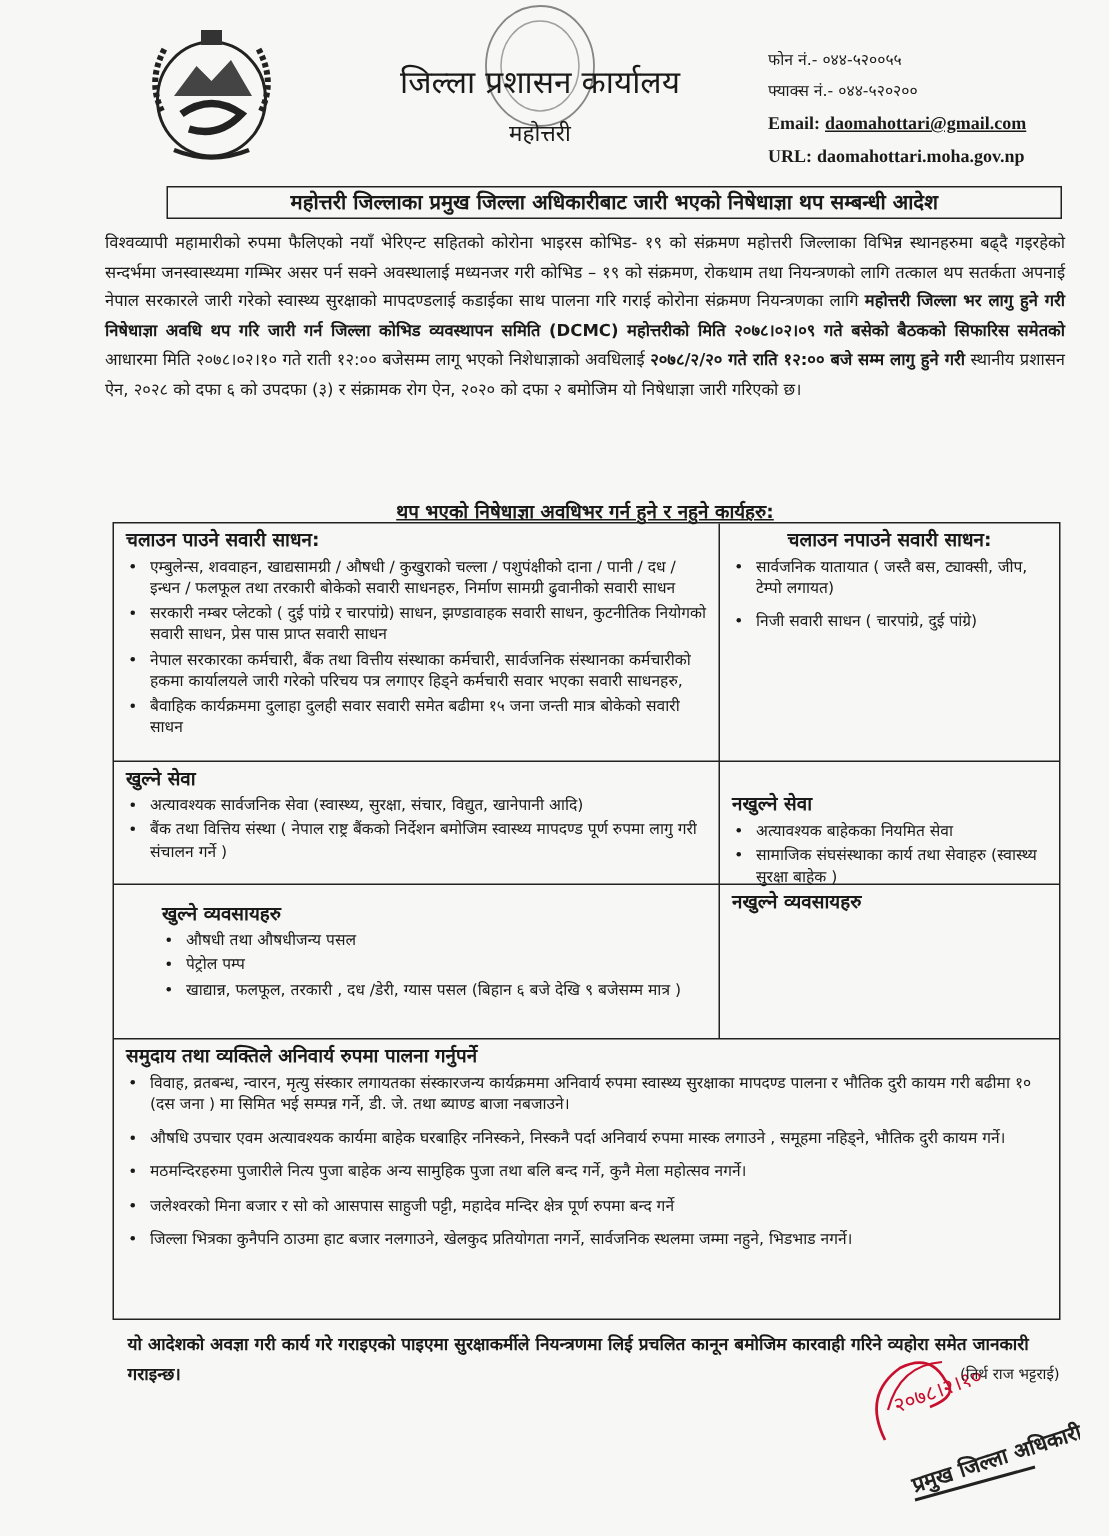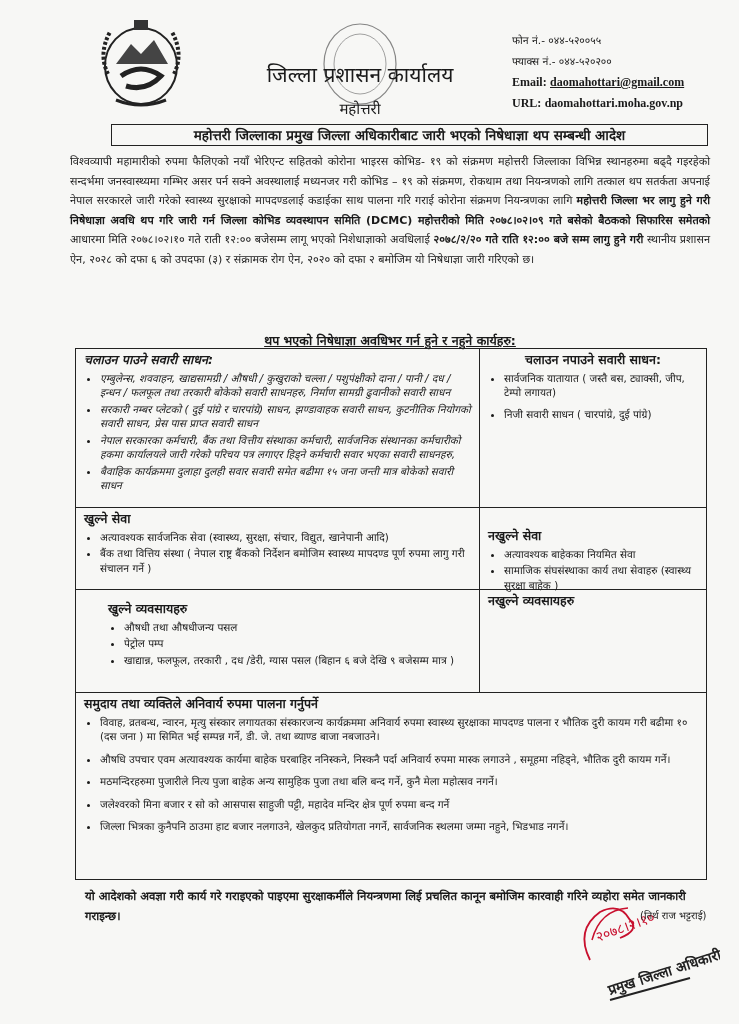--- a/index.html
+++ b/index.html
@@ -5,21 +5,21 @@
   html, body { margin: 0; padding: 0; }
   body {
     width: 739px; height: 1024px; overflow: hidden;
     background: #f7f7f5;
     font-family: "DejaVu Sans", "Liberation Sans", sans-serif;
     color: #1a1a1a;
     position: relative;
   }
   .header { position: absolute; top: 0; left: 0; width: 739px; height: 118px; }
   .emblem { position: absolute; left: 86px; top: 14px; width: 110px; height: 100px; }
-  .office-block { position: absolute; left: 230px; top: 20px; width: 260px; height: 100px; text-align: center; }
+  .office-block { position: absolute; left: 230px; top: 0; width: 260px; height: 100px; text-align: center; }
   .office-stamp { position: absolute; left: 90px; top: 0px; width: 80px; height: 86px; }
   .office-title { position: absolute; left: 0; top: 40px; width: 260px; font-size: 21px; font-weight: normal; }
   .office-district { position: absolute; left: 0; top: 78px; width: 260px; font-size: 15px; }
   .contact { position: absolute; left: 512px; top: 30px; font-size: 10.5px; line-height: 21px; }
   .contact .lbl-en { font-family: "Liberation Serif", serif; font-weight: bold; font-size: 12px; }
   .contact .email-val { text-decoration: underline; }
   .subject {
     position: absolute; left: 111px; top: 124px; width: 597px; height: 22px;
     border: 1.3px solid #222; box-sizing: border-box;
     font-size: 13.5px; font-weight: bold; line-height: 20px; text-align: center;
@@ -100,21 +100,21 @@
 <div class="body-para"><span>विश्वव्यापी महामारीको रुपमा फैलिएको नयाँ भेरिएन्ट सहितको कोरोना भाइरस कोभिड- १९ को संक्रमण महोत्तरी जिल्लाका विभिन्न स्थानहरुमा बढ्दै गइरहेको सन्दर्भमा जनस्वास्थ्यमा गम्भिर असर पर्न सक्ने अवस्थालाई मध्यनजर गरी कोभिड – १९ को संक्रमण, रोकथाम तथा नियन्त्रणको लागि तत्काल थप सतर्कता अपनाई नेपाल सरकारले जारी गरेको स्वास्थ्य सुरक्षाको मापदण्डलाई कडाईका साथ पालना गरि गराई कोरोना संक्रमण नियन्त्रणका लागि </span><span class="bold">महोत्तरी जिल्ला भर लागु हुने गरी निषेधाज्ञा अवधि थप गरि जारी गर्न जिल्ला कोभिड व्यवस्थापन समिति (DCMC) महोत्तरीको मिति २०७८।०२।०९ गते बसेको बैठकको सिफारिस समेतको</span><span> आधारमा मिति २०७८।०२।१० गते राती १२:०० बजेसम्म लागू भएको निशेधाज्ञाको अवधिलाई </span><span class="bold">२०७८/२/२० गते राति १२:०० बजे सम्म लागु हुने गरी</span><span> स्थानीय प्रशासन ऐन, २०२८ को दफा ६ को उपदफा (३) र संक्रामक रोग ऐन, २०२० को दफा २ बमोजिम यो निषेधाज्ञा जारी गरिएको छ।</span></div>
 
 <div class="section-heading">थप भएको निषेधाज्ञा अवधिभर गर्न हुने र नहुने कार्यहरु:</div>
 
 <div class="grid">
   <div class="vline" style="left:403px; top:0; height:343px;"></div>
   <div class="hline" style="left:0; top:158px; width:630px;"></div>
   <div class="hline" style="left:0; top:240px; width:630px;"></div>
   <div class="hline" style="left:0; top:343px; width:630px;"></div>
 
-  <div class="cell" style="left:0; top:0; width:403px; height:158px;font-style:italic;">
+  <div class="cell" style="left:0; top:0; width:403px; height:158px;">
     <div class="cell-title">चलाउन पाउने सवारी साधन:</div>
     <ul>
       <li>एम्बुलेन्स, शववाहन, खाद्यसामग्री / औषधी / कुखुराको चल्ला / पशुपंक्षीको दाना / पानी / दध / इन्धन / फलफूल तथा तरकारी बोकेको सवारी साधनहरु, निर्माण सामग्री ढुवानीको सवारी साधन</li>
       <li>सरकारी नम्बर प्लेटको ( दुई पांग्रे र चारपांग्रे) साधन, झण्डावाहक सवारी साधन, कुटनीतिक नियोगको सवारी साधन, प्रेस पास प्राप्त सवारी साधन</li>
       <li>नेपाल सरकारका कर्मचारी, बैंक तथा वित्तीय संस्थाका कर्मचारी, सार्वजनिक संस्थानका कर्मचारीको हकमा कार्यालयले जारी गरेको परिचय पत्र लगाएर हिड्ने कर्मचारी सवार भएका सवारी साधनहरु,</li>
       <li>बैवाहिक कार्यक्रममा दुलाहा दुलही सवार सवारी समेत बढीमा १५ जना जन्ती मात्र बोकेको सवारी साधन</li>
     </ul>
   </div>
   <div class="cell" style="left:0; top:159px; width:403px; height:81px;">
     <div class="cell-title">खुल्ने सेवा</div>

